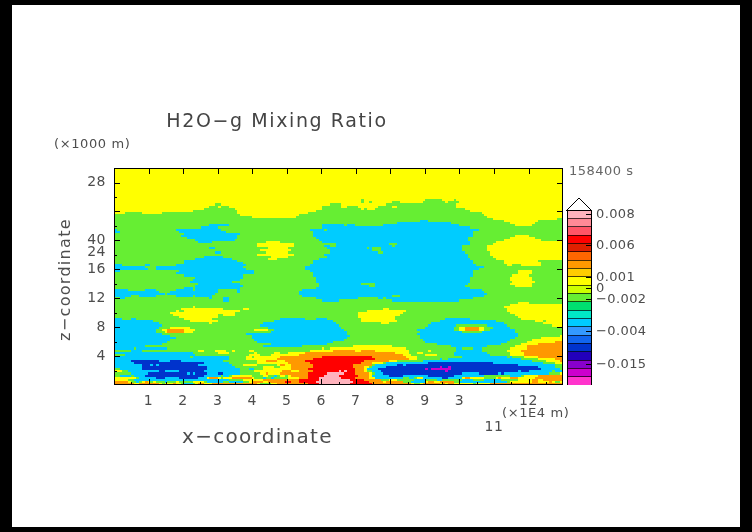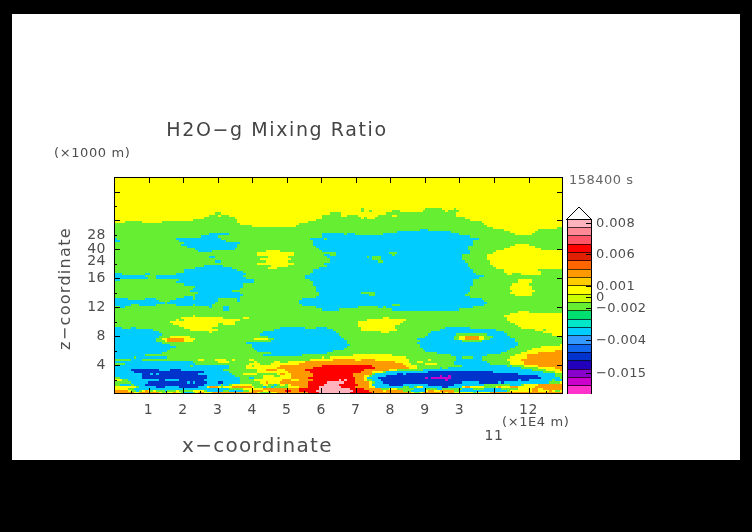--- a/index.html
+++ b/index.html
@@ -10,23 +10,23 @@
   body {
     width: 752px;
     height: 532px;
     overflow: hidden;
     font-family: "DejaVu Sans", sans-serif;
   }
   
   #figure-root {
     position: absolute;
     left: 12px;
-    top: 14px;
+    top: 5px;
     width: 728px;
-    height: 446px;
+    height: 522px;
     background: #ffffff;
   }
   .plot-text {
     position: absolute;
     color: #4d4d4d;
     font-family: "DejaVu Sans", sans-serif;
     white-space: pre;
     letter-spacing: 1px;
   }
   #chart-title {
@@ -1265,21 +1265,21 @@
       <div style="position: absolute; background: rgb(0, 0, 0); height: 1px; width: 6px; left: 545px; top: 293.2px;"></div>
       <div class="tick-label y-tick-label" style="left: 54px; top: 255.267px;">16</div>
       <div style="position: absolute; background: rgb(0, 0, 0); height: 1px; width: 6px; left: 102px; top: 264.3px;"></div>
       <div style="position: absolute; background: rgb(0, 0, 0); height: 1px; width: 6px; left: 545px; top: 264.3px;"></div>
       <div class="tick-label y-tick-label" style="left: 54px; top: 226.333px;">40</div>
       <div style="position: absolute; background: rgb(0, 0, 0); height: 1px; width: 6px; left: 102px; top: 235.3px;"></div>
       <div style="position: absolute; background: rgb(0, 0, 0); height: 1px; width: 6px; left: 545px; top: 235.3px;"></div>
       <div class="tick-label y-tick-label" style="left: 54px; top: 197.4px; margin-top: 41px;">24</div>
       <div style="position: absolute; background: rgb(0, 0, 0); height: 1px; width: 6px; left: 102px; top: 206.4px;"></div>
       <div style="position: absolute; background: rgb(0, 0, 0); height: 1px; width: 6px; left: 545px; top: 206.4px;"></div>
-      <div class="tick-label y-tick-label" style="left: 54px; top: 168.467px; margin-top: 44px;">28</div>
+      <div class="tick-label y-tick-label" style="left: 54px; top: 168.467px;">28</div>
       <div style="position: absolute; background: rgb(0, 0, 0); height: 1px; width: 6px; left: 102px; top: 177.5px;"></div>
       <div style="position: absolute; background: rgb(0, 0, 0); height: 1px; width: 6px; left: 545px; top: 177.5px;"></div>
       <div style="position: absolute; background: rgb(0, 0, 0); height: 1px; width: 3px; left: 102px; top: 365.5px;"></div>
       <div style="position: absolute; background: rgb(0, 0, 0); height: 1px; width: 3px; left: 102px; top: 336.6px;"></div>
       <div style="position: absolute; background: rgb(0, 0, 0); height: 1px; width: 3px; left: 102px; top: 307.7px;"></div>
       <div style="position: absolute; background: rgb(0, 0, 0); height: 1px; width: 3px; left: 102px; top: 278.7px;"></div>
       <div style="position: absolute; background: rgb(0, 0, 0); height: 1px; width: 3px; left: 102px; top: 249.8px;"></div>
       <div style="position: absolute; background: rgb(0, 0, 0); height: 1px; width: 3px; left: 102px; top: 220.9px;"></div>
       <div style="position: absolute; background: rgb(0, 0, 0); height: 1px; width: 3px; left: 102px; top: 191.9px;"></div>
     </div>

